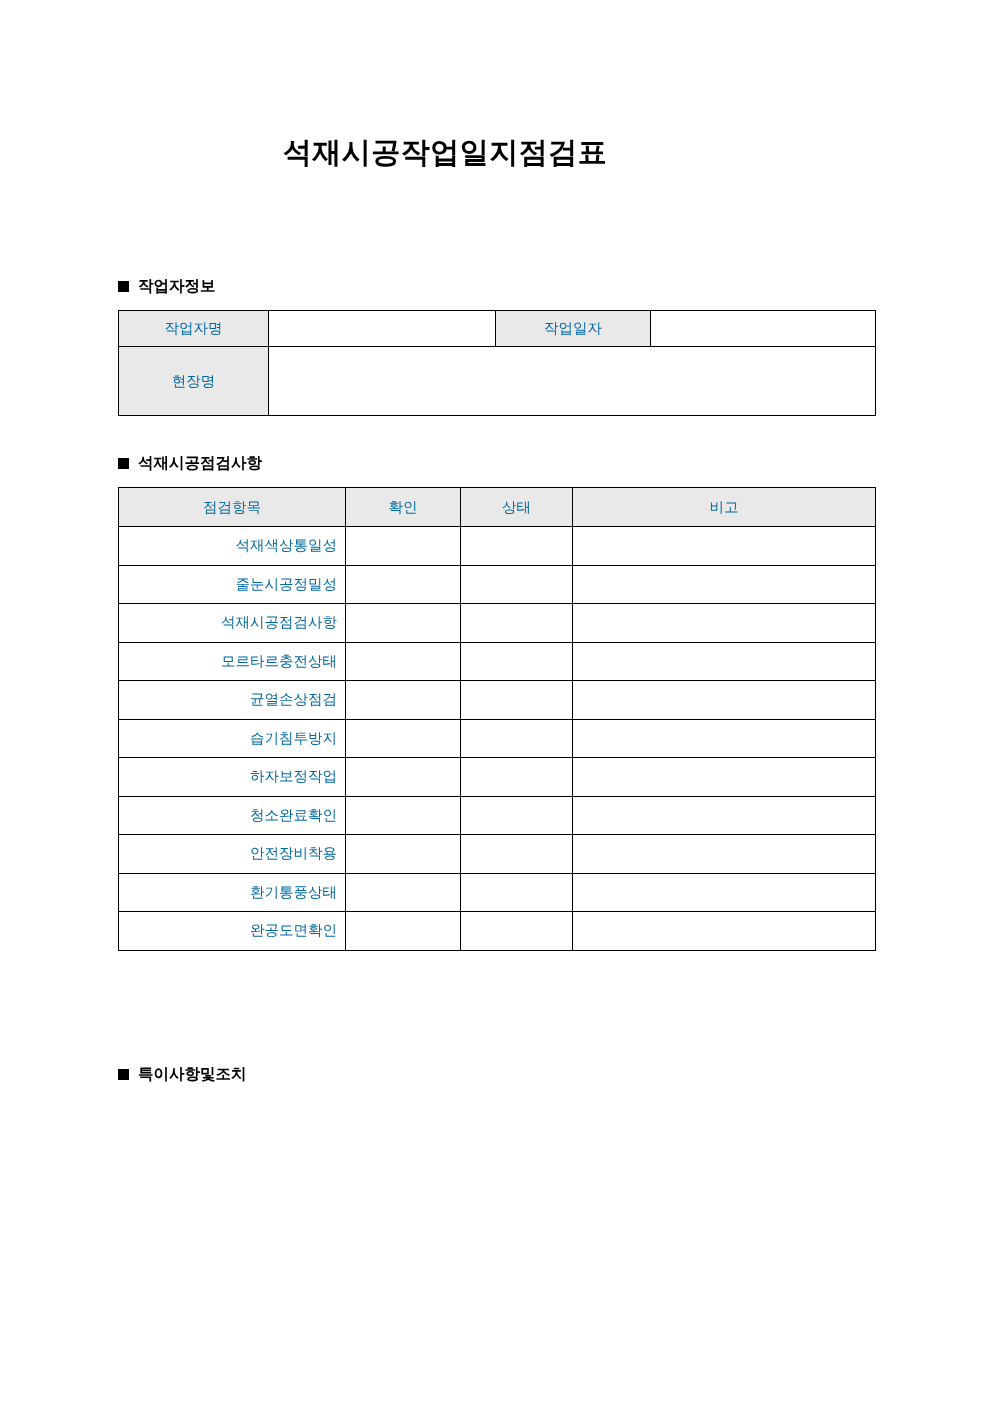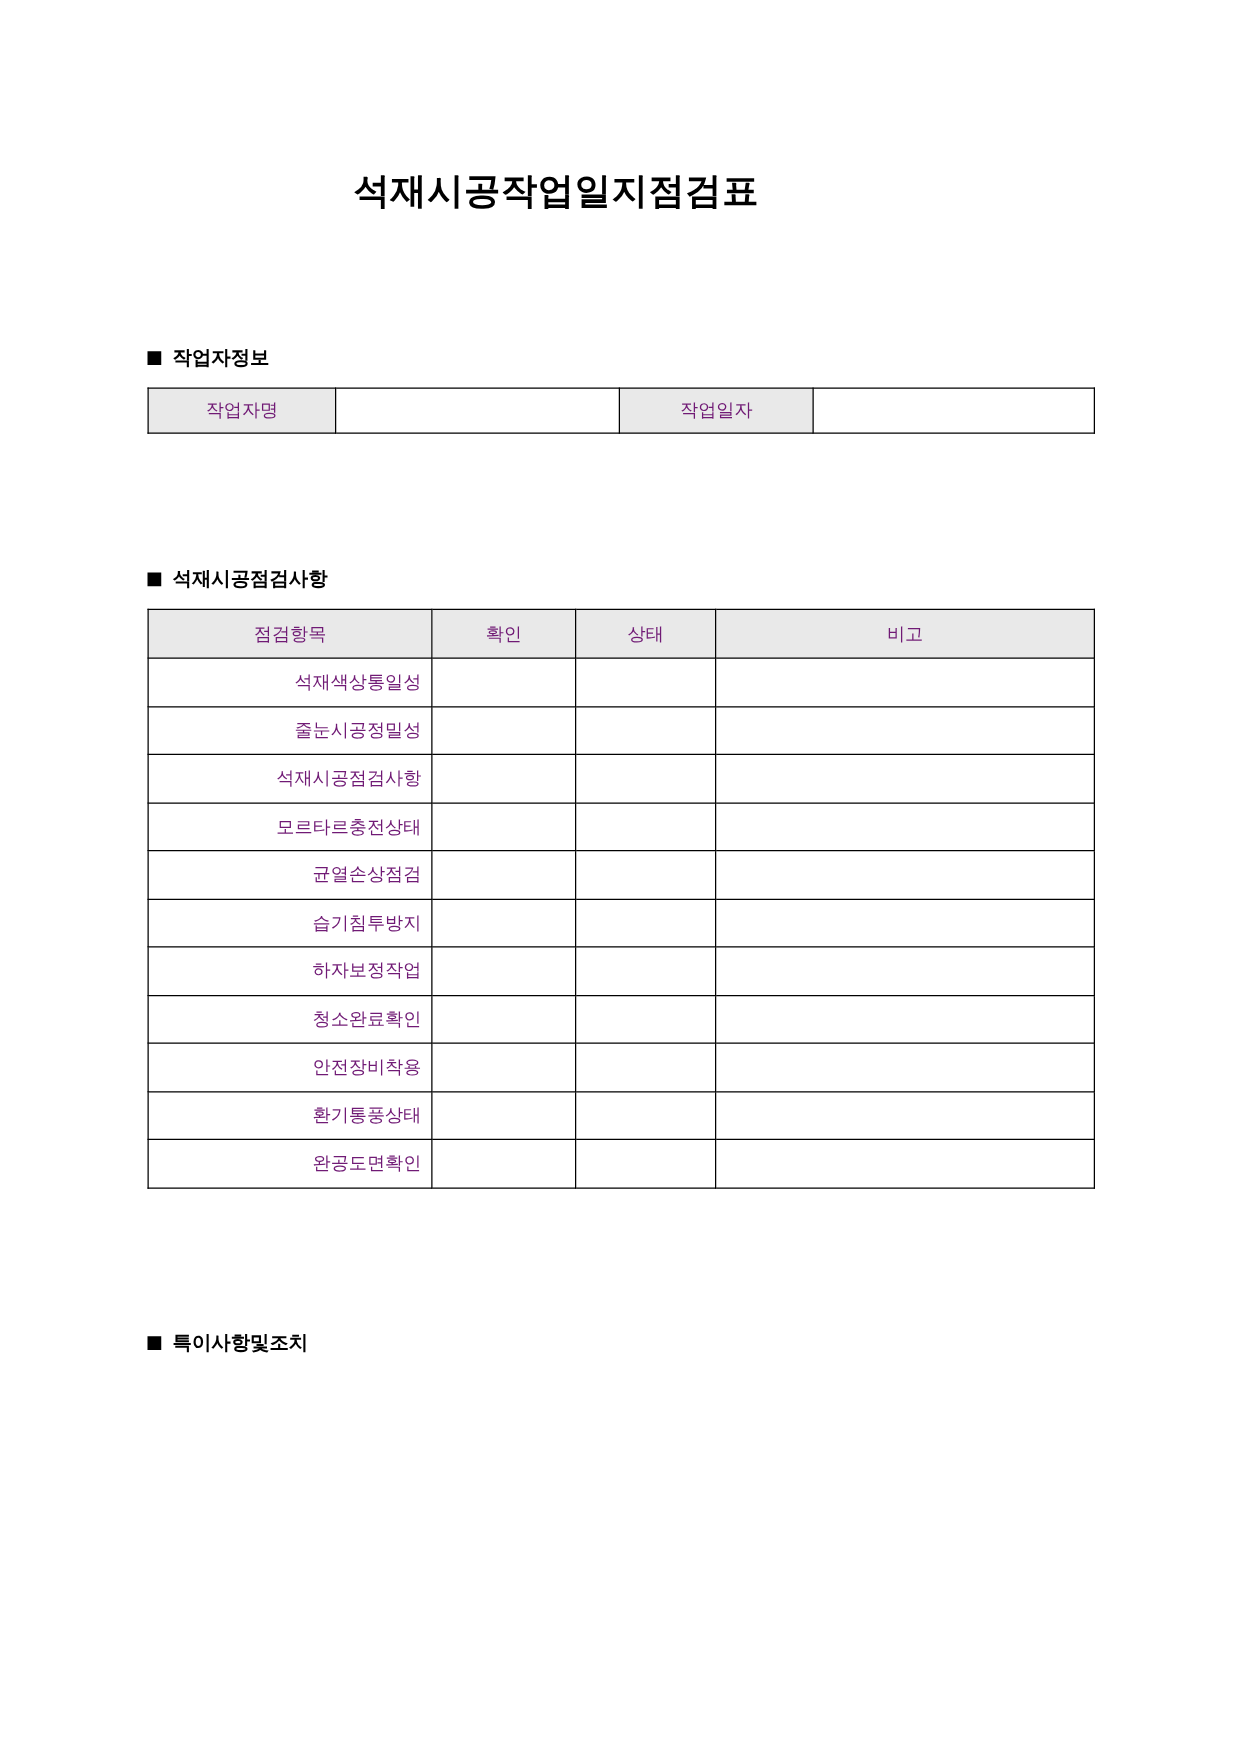--- a/index.html
+++ b/index.html
@@ -56,21 +56,21 @@
   table.form-table {
     border-collapse: collapse;
     width: 757px;
     table-layout: fixed;
   }
   table.form-table td,
   table.form-table th {
     border: 1px solid #000000;
     font-size: 14.5px;
     font-weight: normal;
-    color: #701a75;
+    color: #0369a1;
     padding: 0 8px;
     vertical-align: middle;
     overflow: hidden;
   }
   td.label-cell,
   th.head-cell {
     background: #e9e9e9;
     text-align: center;
   }
   td.value-cell {
@@ -110,20 +110,24 @@
         <col style="width:227px">
         <col style="width:155px">
         <col style="width:225px">
       </colgroup>
       <tbody>
         <tr>
           <td class="label-cell">작업자명</td>
           <td class="value-cell"></td>
           <td class="label-cell">작업일자</td>
           <td class="value-cell"></td>
+        </tr>
+        <tr class="tall-row">
+          <td class="label-cell">현장명</td>
+          <td class="value-cell" colspan="3"></td>
         </tr>
       </tbody>
     </table>
   </div>
 
   <div class="section pos-sec2">
     <div class="section-heading">
       <span class="bullet-square"></span>
       <span>석재시공점검사항</span>
     </div>

